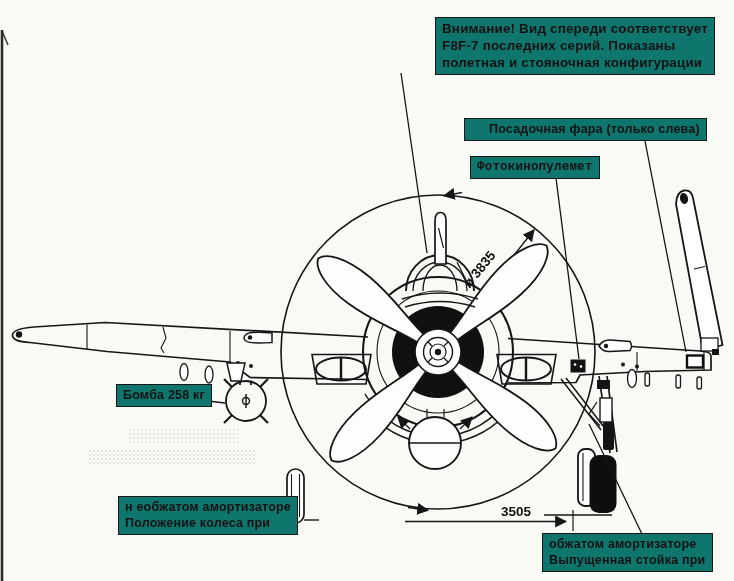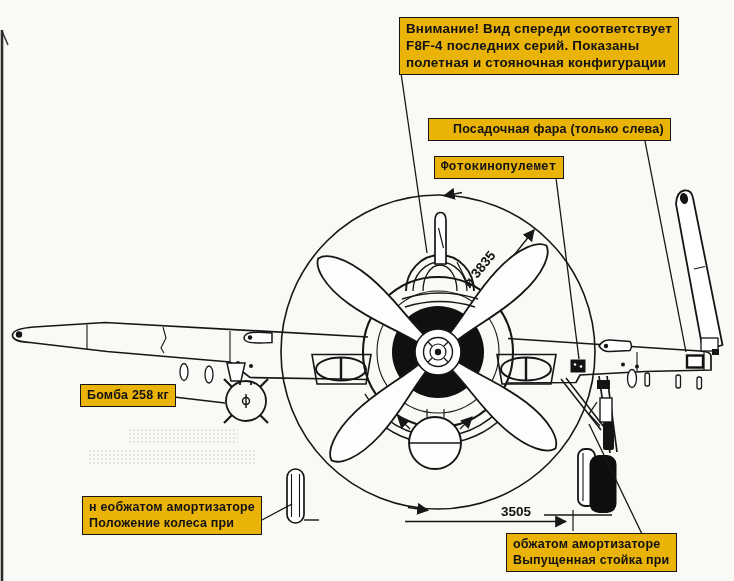--- a/index.html
+++ b/index.html
@@ -5,29 +5,30 @@
   html,body{margin:0;padding:0;}
   body{
     width:734px;height:581px;position:relative;overflow:hidden;
     background:#f9f9f6;
     font-family:"Liberation Sans",sans-serif;
   }
   .stage{position:absolute;inset:0;}
   svg{position:absolute;left:0;top:0;}
   .callout{
     position:absolute;
-    background:#eab308;
+    background:#0f766e;
     border:1.7px solid #161616;
     color:#121212;
     font-weight:700;
     font-size:12.5px;
     line-height:1.28;
     padding:2px 6px 3px 6px;
     white-space:nowrap;
     letter-spacing:.2px;
+    margin-left:36px;
   }
   .callout div{white-space:nowrap;}
   .attention{font-size:13.4px;left:399px;top:17px;}
   .c-light{left:428px;top:118px;padding-left:24px;}
   .c-camera{left:434px;top:156px;font-family:Liberation Mono, monospace;}
   .c-bomb{left:80px;top:384px;}
   .c-wheel{left:82px;top:496px;}
   .c-strut{left:506px;top:533px;}
   .wm{
     position:absolute;
@@ -231,21 +232,21 @@
     <line x1="260" y1="521" x2="292" y2="504"></line>
     <line x1="642" y1="534" x2="589" y2="424"></line>
   </g>
 </svg>
 
   <div class="wm wm1"></div>
   <div class="wm wm2"></div>
 
   <div class="callout attention">
     <div>Внимание! Вид спереди соответствует</div>
-    <div>F8F-4 последних серий. Показаны</div>
+    <div>F8F-7 последних серий. Показаны</div>
     <div>полетная и стояночная конфигурации</div>
   </div>
 
   <div class="callout c-light">
     <span>Посадочная фара (только слева)</span>
   </div>
 
   <div class="callout c-camera">
     <span>Фотокинопулемет</span>
   </div>

